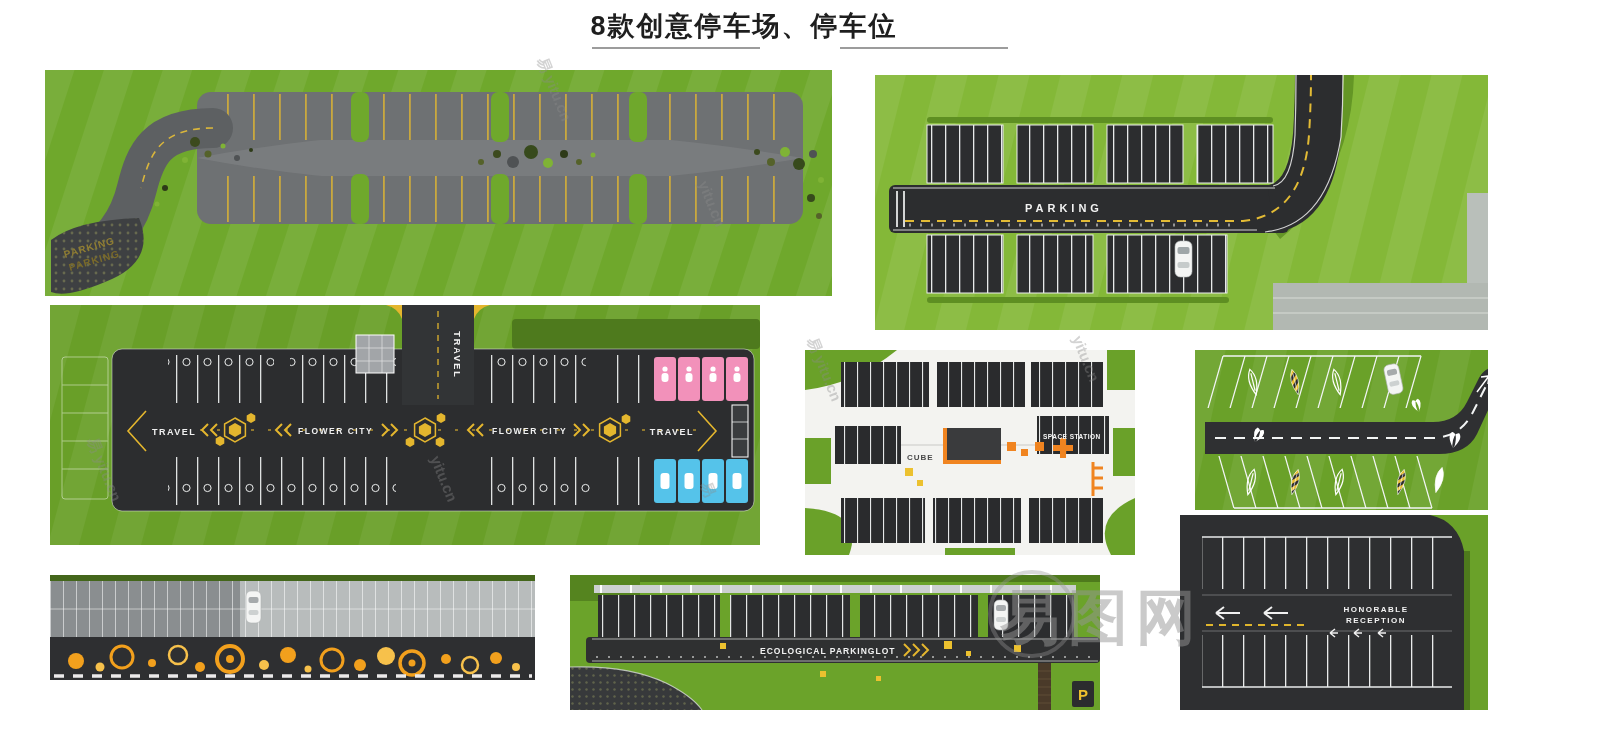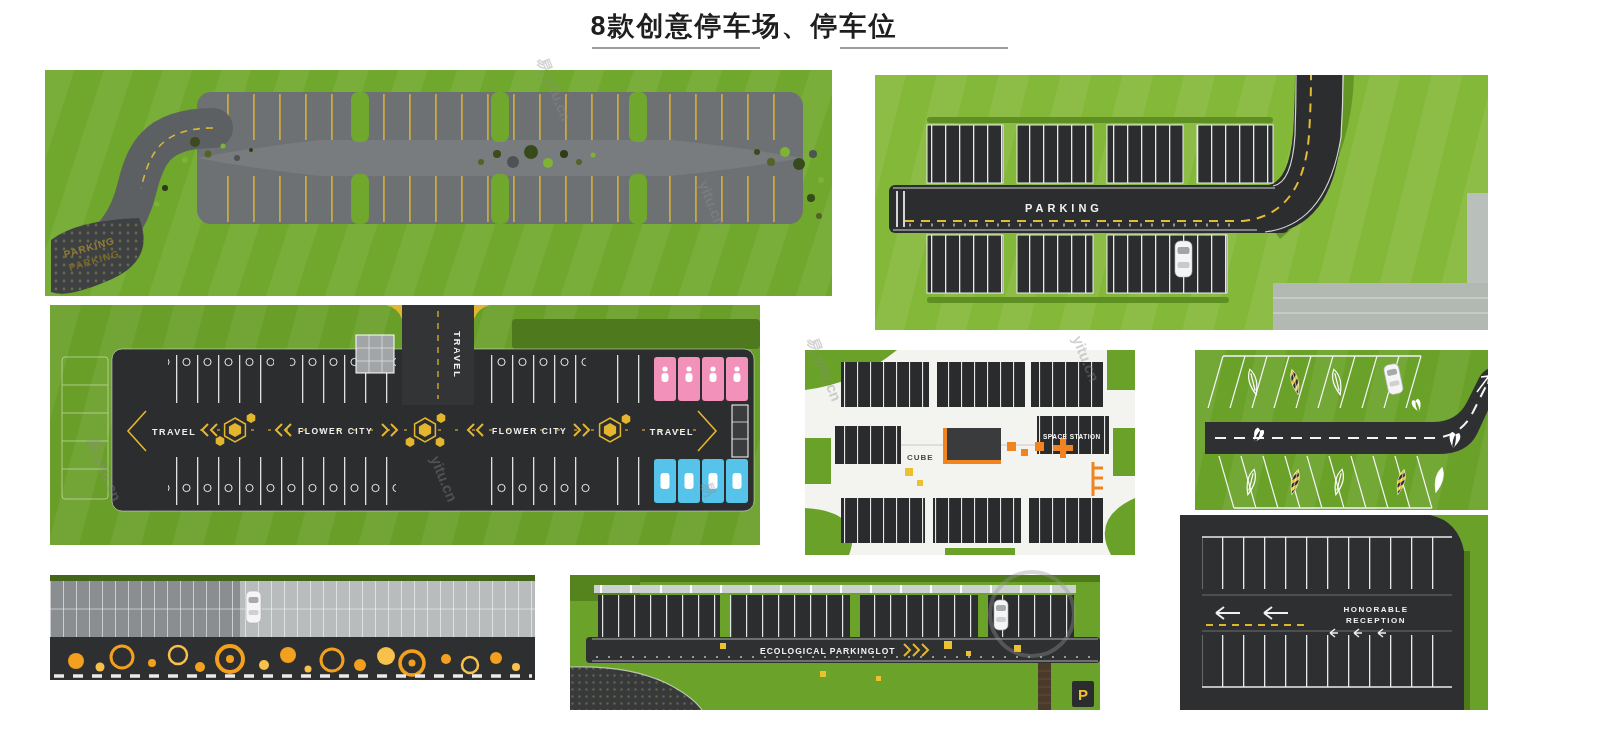--- a/index.html
+++ b/index.html
@@ -582,14 +582,15 @@
   <div class="wm" style="left:700px;top:480px;transform:rotate(68deg)">
     <span>易</span>
   </div>
   <div class="wm" style="left:790px;top:360px;transform:rotate(68deg)">
     <span>易</span> <span>yitu.cn</span>
   </div>
   <div class="wm" style="left:1062px;top:350px;transform:rotate(68deg)">
     <span>yitu.cn</span>
   </div>
   <div class="wm-circle"></div>
+  <div class="wm-big">易图网</div>
 
 </div>
 
 </body></html>

